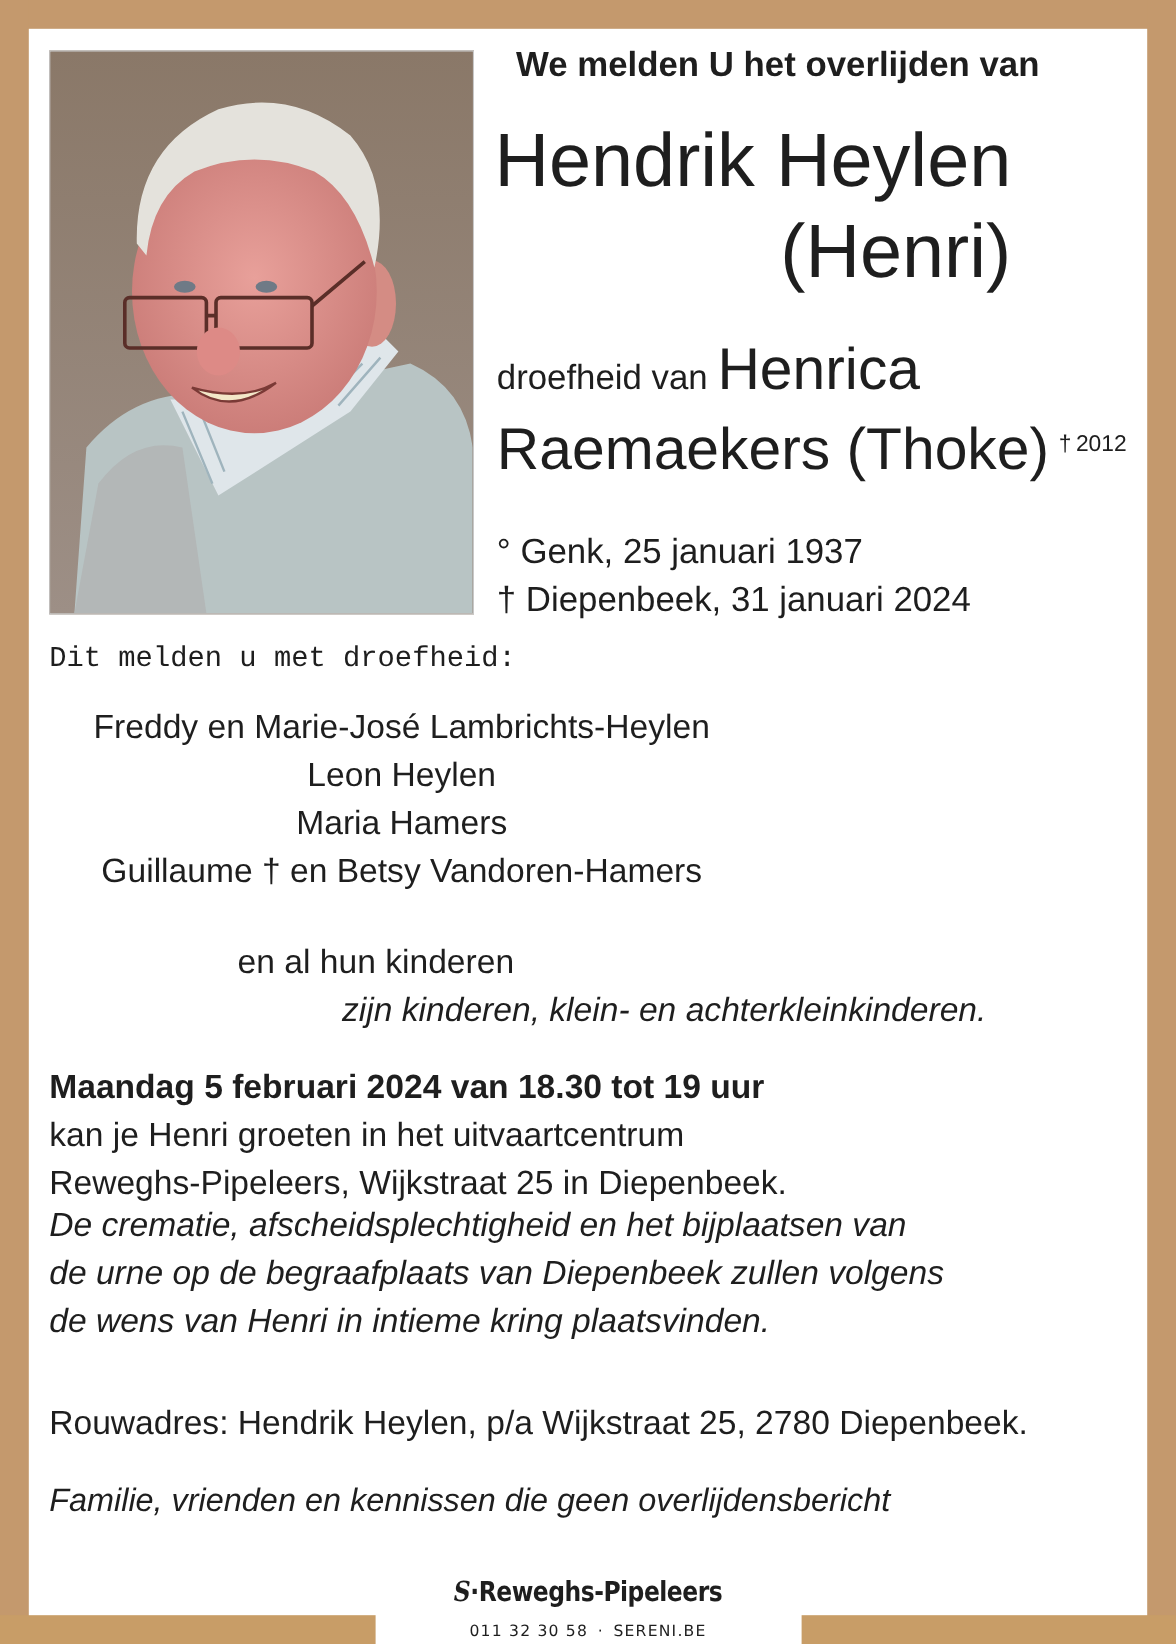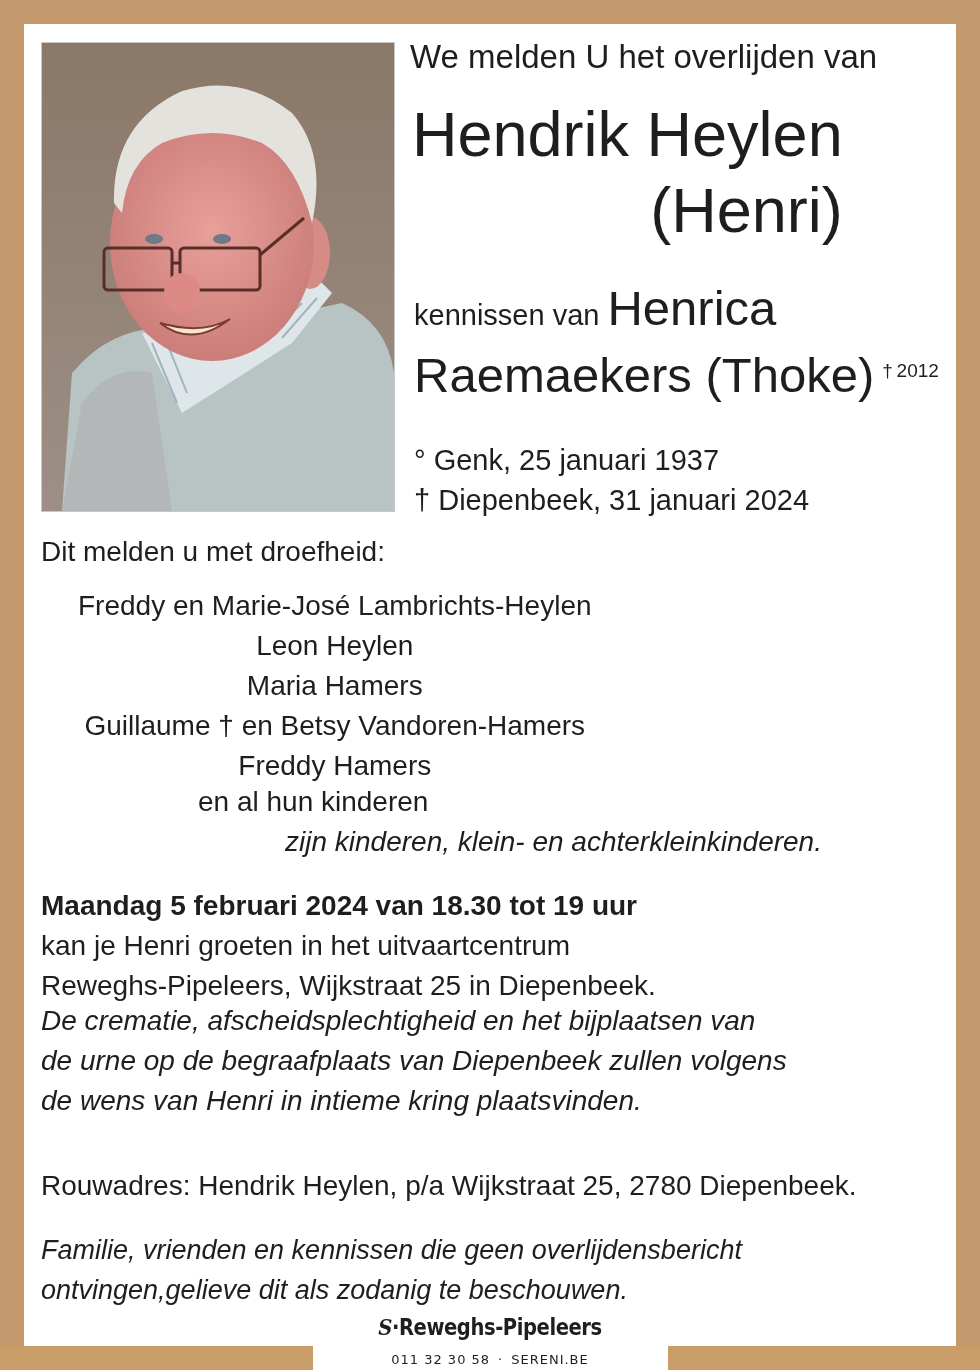--- a/index.html
+++ b/index.html
@@ -16,28 +16,28 @@
   .border.bottom-left { left: 0; top: 1346px; width: 313px; height: 24px; background: #c89d67; }
   .border.bottom-right { left: 668px; top: 1346px; width: 312px; height: 24px; background: #c89d67; }
 
   .photo {
     position: absolute; left: 41px; top: 42px; width: 352px; height: 468px;
     border: 1px solid #c8c8c8; overflow: hidden; background: #8c7a6b;
   }
   .photo svg { display: block; width: 100%; height: 100%; }
 
   .abs { position: absolute; white-space: nowrap; }
-  .intro { left: 410px; top: 38px; font-size: 33px; }
+  .intro { left: 430px; top: 38px; font-size: 29px; font-weight: bold; }
   .name { left: 412px; top: 96px; font-size: 63px; line-height: 76px; text-align: right; }
   .spouse { left: 414px; top: 280px; font-size: 29px; line-height: 56px; }
   .spouse .big { font-size: 49px; }
   .sup { font-size: 19px; vertical-align: 15px; margin-left: 8px; }
   .dates { left: 414px; top: 440px; font-size: 29px; line-height: 40px; }
 
-  .mourn-title { left: 41px; top: 536px; font-size: 28px; }
+  .mourn-title { left: 41px; top: 536px; font-size: 24px; font-family: Liberation Mono, monospace; }
   .family { left: 78px; top: 586px; font-size: 28px; line-height: 40px; text-align: center; }
   .kids1 { left: 198px; top: 786px; font-size: 28px; }
   .kids2 { left: 285px; top: 826px; font-size: 28px; font-style: italic; }
 
   .visit { left: 41px; top: 886px; font-size: 28px; line-height: 40px; }
   .visit .bold { font-weight: bold; }
   .ceremony { left: 41px; top: 1001px; font-size: 28px; line-height: 40px; font-style: italic; }
   .address { left: 41px; top: 1170px; font-size: 28px; }
   .notice { left: 41px; top: 1230px; font-size: 27px; line-height: 40px; font-style: italic; }
 
@@ -101,60 +101,58 @@
   </svg>
 </div>
 
 <div class="abs intro">We melden U het overlijden van</div>
 <div class="abs name">
   <div>Hendrik Heylen</div>
   <div>(Henri)</div>
 </div>
 <div class="abs spouse">
   <div>
-    <span>kennissen van</span>
+    <span>droefheid van</span>
     <span class="big">Henrica</span>
   </div>
   <div>
     <span class="big">Raemaekers (Thoke)</span><span class="sup"><span>†</span> <span>2012</span></span>
   </div>
 </div>
 <div class="abs dates">
   <div>° Genk, 25 januari 1937</div>
   <div>† Diepenbeek, 31 januari 2024</div>
 </div>
 
 <div class="abs mourn-title">Dit melden u met droefheid:</div>
 <div class="abs family">
   <div>Freddy en Marie-José Lambrichts-Heylen</div>
   <div>Leon Heylen</div>
   <div>Maria Hamers</div>
   <div>Guillaume † en Betsy Vandoren-Hamers</div>
-  <div>Freddy Hamers</div>
 </div>
 <div class="abs kids1">en al hun kinderen</div>
 <div class="abs kids2">zijn kinderen, klein- en achterkleinkinderen.</div>
 
 <div class="abs visit">
   <div class="bold">Maandag 5 februari 2024 van 18.30 tot 19 uur</div>
   <div>kan je Henri groeten in het uitvaartcentrum</div>
   <div>Reweghs-Pipeleers, Wijkstraat 25 in Diepenbeek.</div>
 </div>
 
 <div class="abs ceremony">
   <div>De crematie, afscheidsplechtigheid en het bijplaatsen van</div>
   <div>de urne op de begraafplaats van Diepenbeek zullen volgens</div>
   <div>de wens van Henri in intieme kring plaatsvinden.</div>
 </div>
 
 <div class="abs address">Rouwadres: Hendrik Heylen, p/a Wijkstraat 25, 2780 Diepenbeek.</div>
 
 <div class="abs notice">
   <div>Familie, vrienden en kennissen die geen overlijdensbericht</div>
-  <div>ontvingen,gelieve dit als zodanig te beschouwen.</div>
 </div>
 
 <div class="abs footer-logo">
   <span class="mark">S</span><span>·</span><span>Reweghs-Pipeleers</span>
 </div>
 <div class="abs footer-contact">
   <span>011 32 30 58</span><span class="sep">·</span><span>SERENI.BE</span>
 </div>
 
 </body></html>

